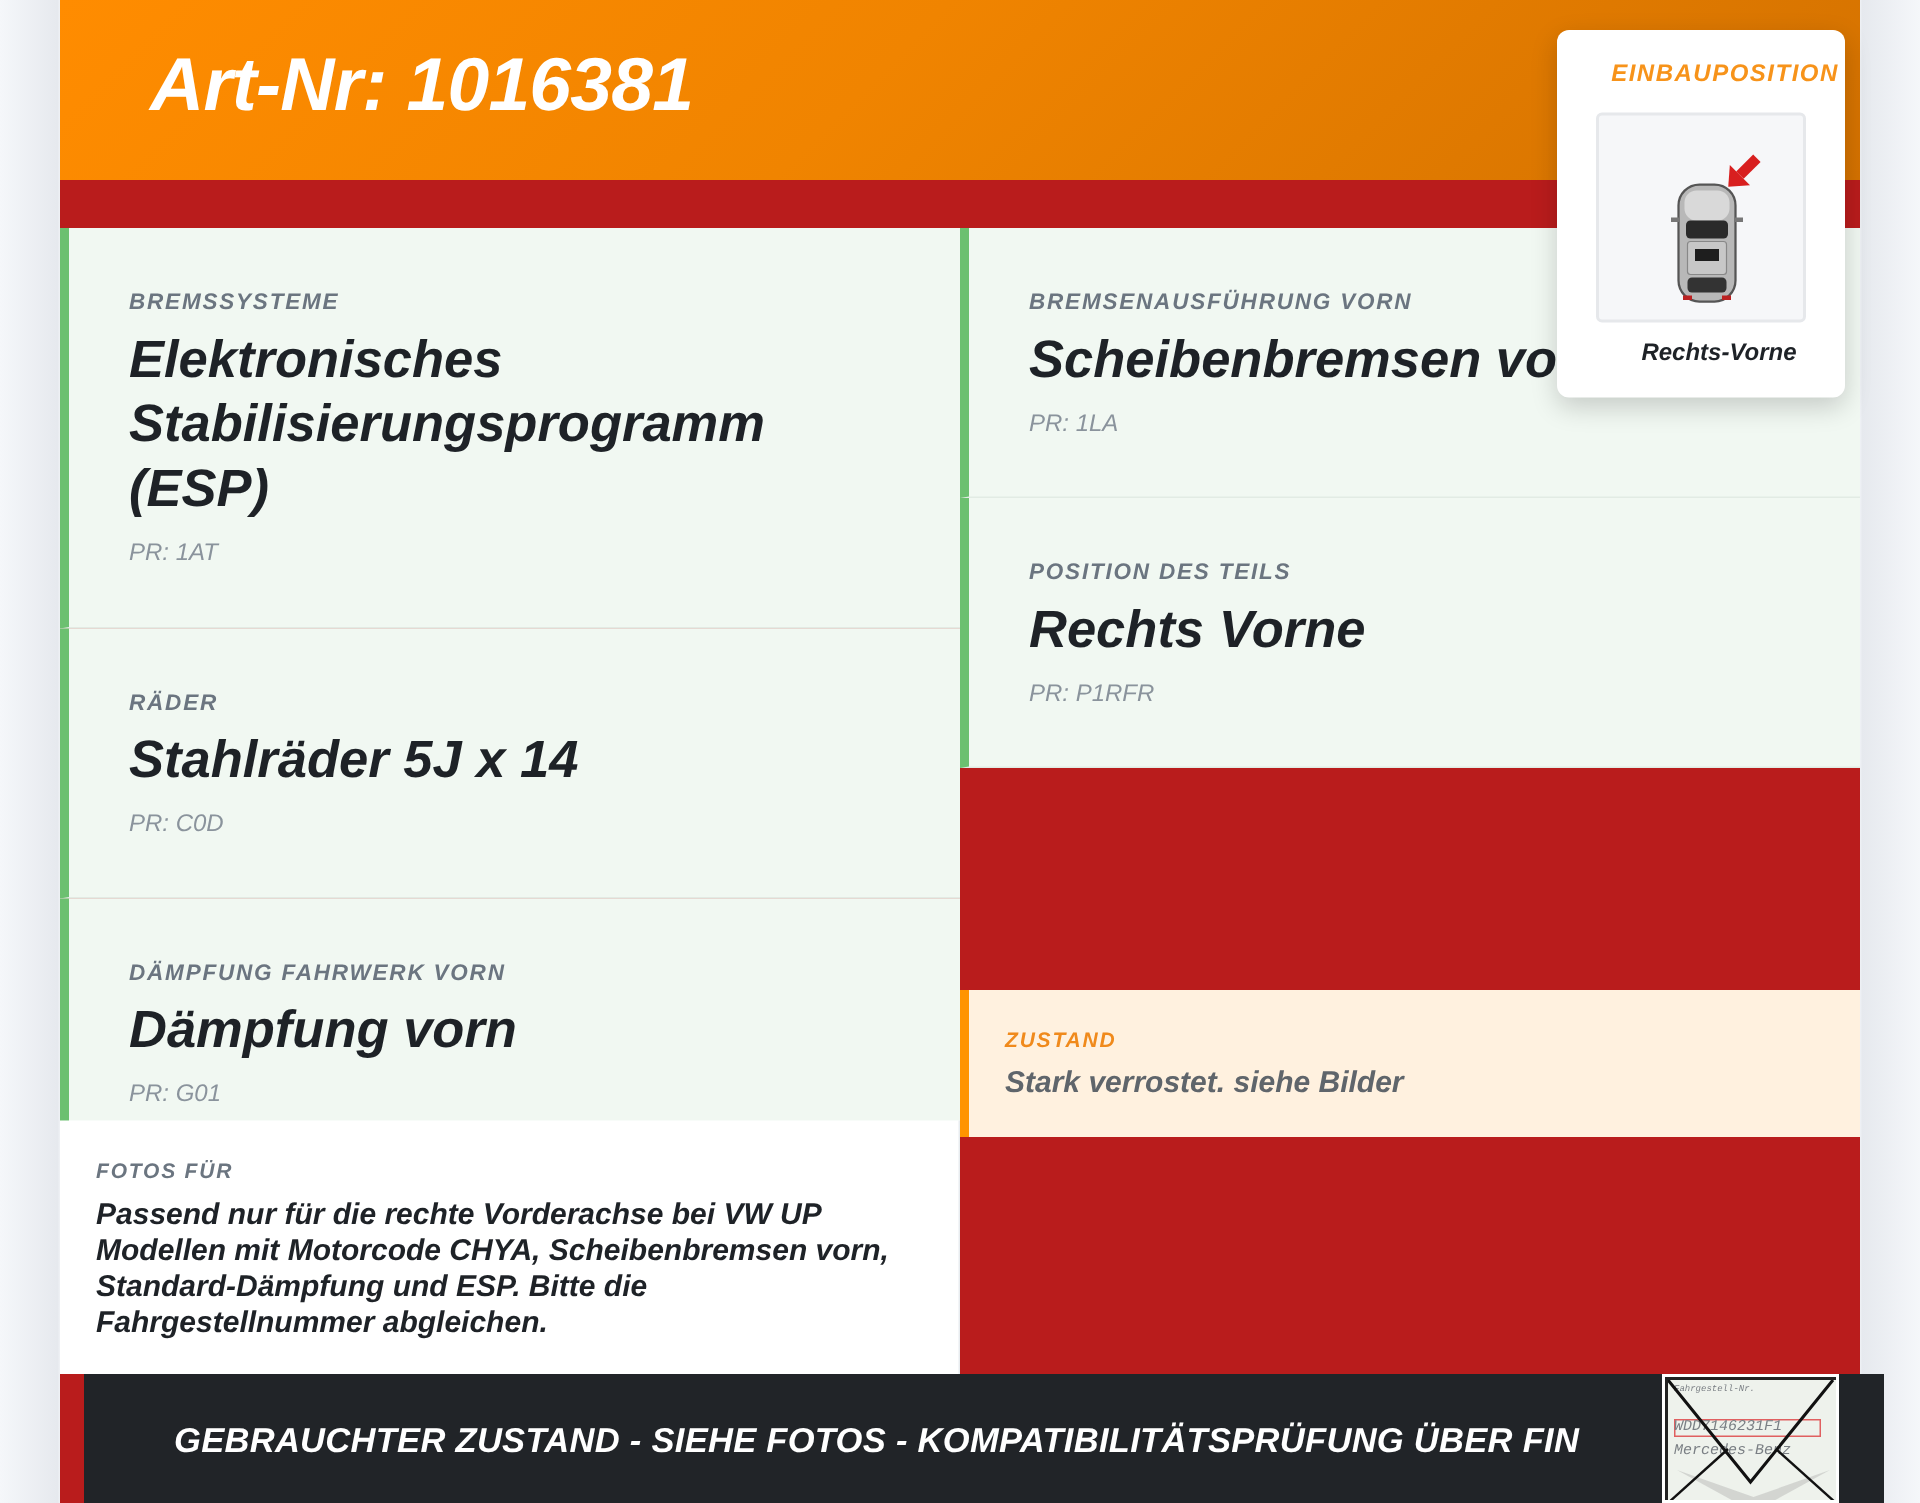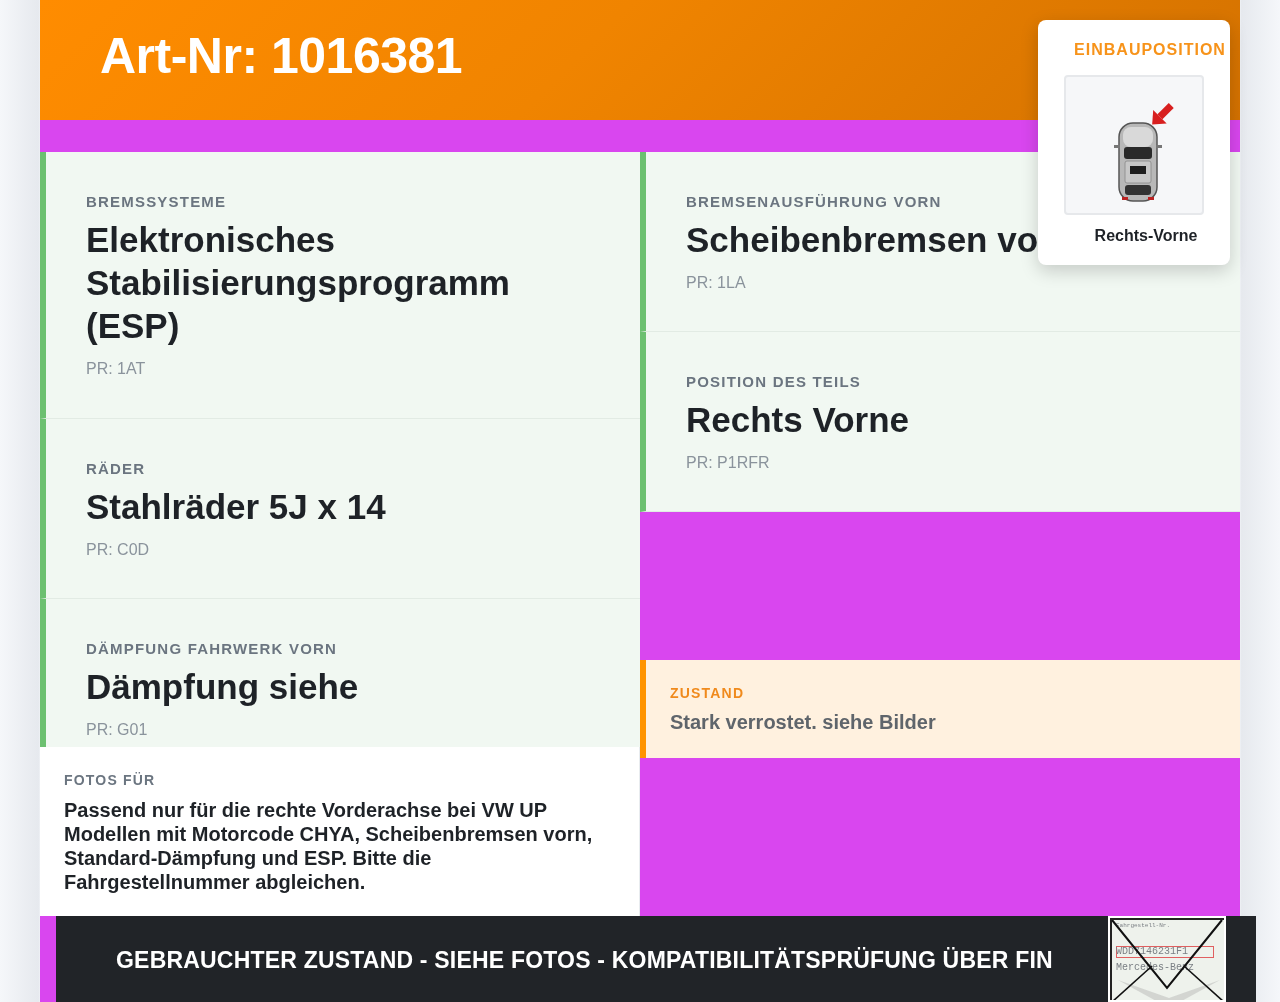--- a/index.html
+++ b/index.html
@@ -4,21 +4,22 @@
 <style>
   * { box-sizing: border-box; margin: 0; padding: 0; }
   html, body { width: 1280px; height: 1002px; overflow: hidden; }
   body {
     font-family: "Liberation Sans", "DejaVu Sans", sans-serif;
     background: linear-gradient(90deg, #f5f7fa 0%, #e6e9ee 3%, #f5f7fa 3.2%, #f5f7fa 96.8%, #e6e9ee 97%, #f5f7fa 100%);
     position: relative;
   }
   .page {
     position: absolute; left: 40px; top: 0; width: 1200px; height: 1002px;
-    background: #d946ef;
+    background: #b91c1c;
+    font-style: italic;
   }
   .header {
     position: absolute; left: 0; top: 0; width: 1200px; height: 120px;
     background: linear-gradient(135deg, #ff8c00 0%, #f08400 45%, #d47200 100%);
   }
   .header-title {
     position: absolute; left: 60px; top: 26px;
     font-size: 50px; font-weight: bold; color: #ffffff; letter-spacing: -0.5px;
     line-height: 60px;
   }
@@ -117,21 +118,21 @@
 (ESP)</div>
       <div class="spec-pr">PR: 1AT</div>
     </div>
     <div class="spec">
       <div class="spec-label">RÄDER</div>
       <div class="spec-value">Stahlräder 5J x 14</div>
       <div class="spec-pr">PR: C0D</div>
     </div>
     <div class="spec">
       <div class="spec-label">DÄMPFUNG FAHRWERK VORN</div>
-      <div class="spec-value">Dämpfung siehe</div>
+      <div class="spec-value">Dämpfung vorn</div>
       <div class="spec-pr">PR: G01</div>
     </div>
   </div>
 
   <div class="col col-right">
     <div class="spec">
       <div class="spec-label">BREMSENAUSFÜHRUNG VORN</div>
       <div class="spec-value">Scheibenbremsen vorn</div>
       <div class="spec-pr">PR: 1LA</div>
     </div>

